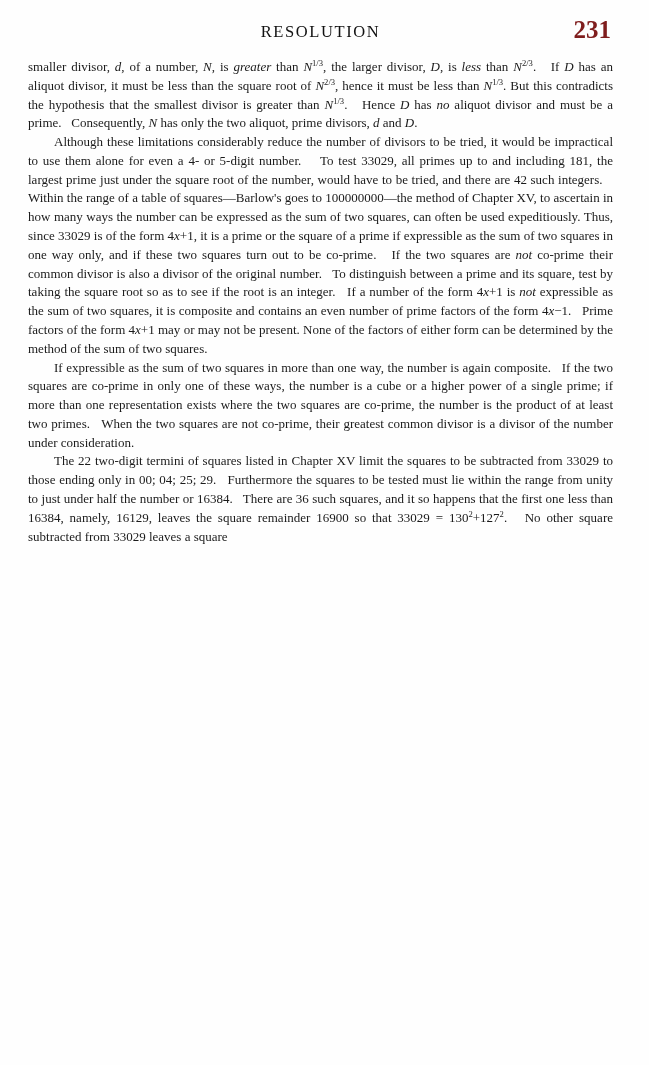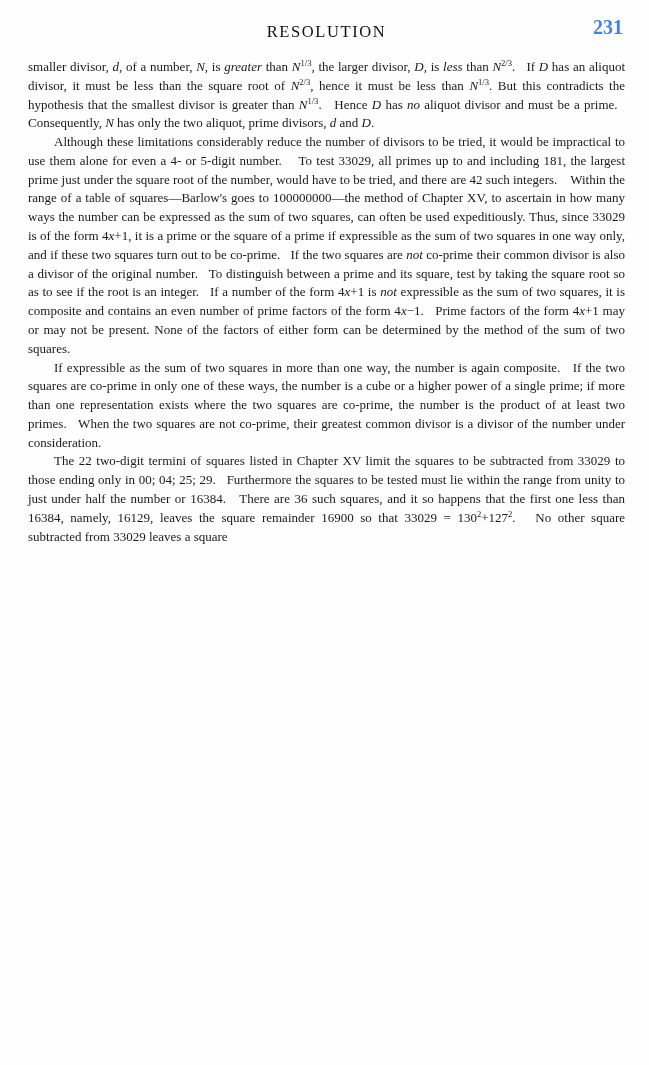--- a/index.html
+++ b/index.html
@@ -12,21 +12,21 @@
     height: 1065px;
     font-family: "Liberation Serif", serif;
     color: #1a1a1a;
     overflow: hidden;
   }
   .page {
     position: relative;
     width: 649px;
     height: 1065px;
     box-sizing: border-box;
-    padding: 18px 24px 10px 28px;
+    padding: 18px 36px 10px 28px;
     background: #fefefe;
   }
   .header {
     position: relative;
     height: 34px;
     margin-bottom: 6px;
   }
   .running-head {
     position: absolute;
     left: 0;
@@ -37,24 +37,24 @@
     font-size: 16.5px;
     letter-spacing: 1.6px;
     font-variant: small-caps;
     text-transform: uppercase;
     color: #111;
   }
   .folio {
     position: absolute;
     right: 2px;
     top: -2px;
-    font-size: 20px;
+    font-size: 25px;
     font-weight: bold;
     font-family: "Liberation Serif", serif;
-    color: #3b82f6;
+    color: #7f1d1d;
   }
   .body-text {
     font-size: 13px;
     line-height: 1.445;
     text-align: justify;
     text-justify: inter-word;
     hyphens: manual;
   }
   .body-text p {
     margin: 0 0 0 0;

